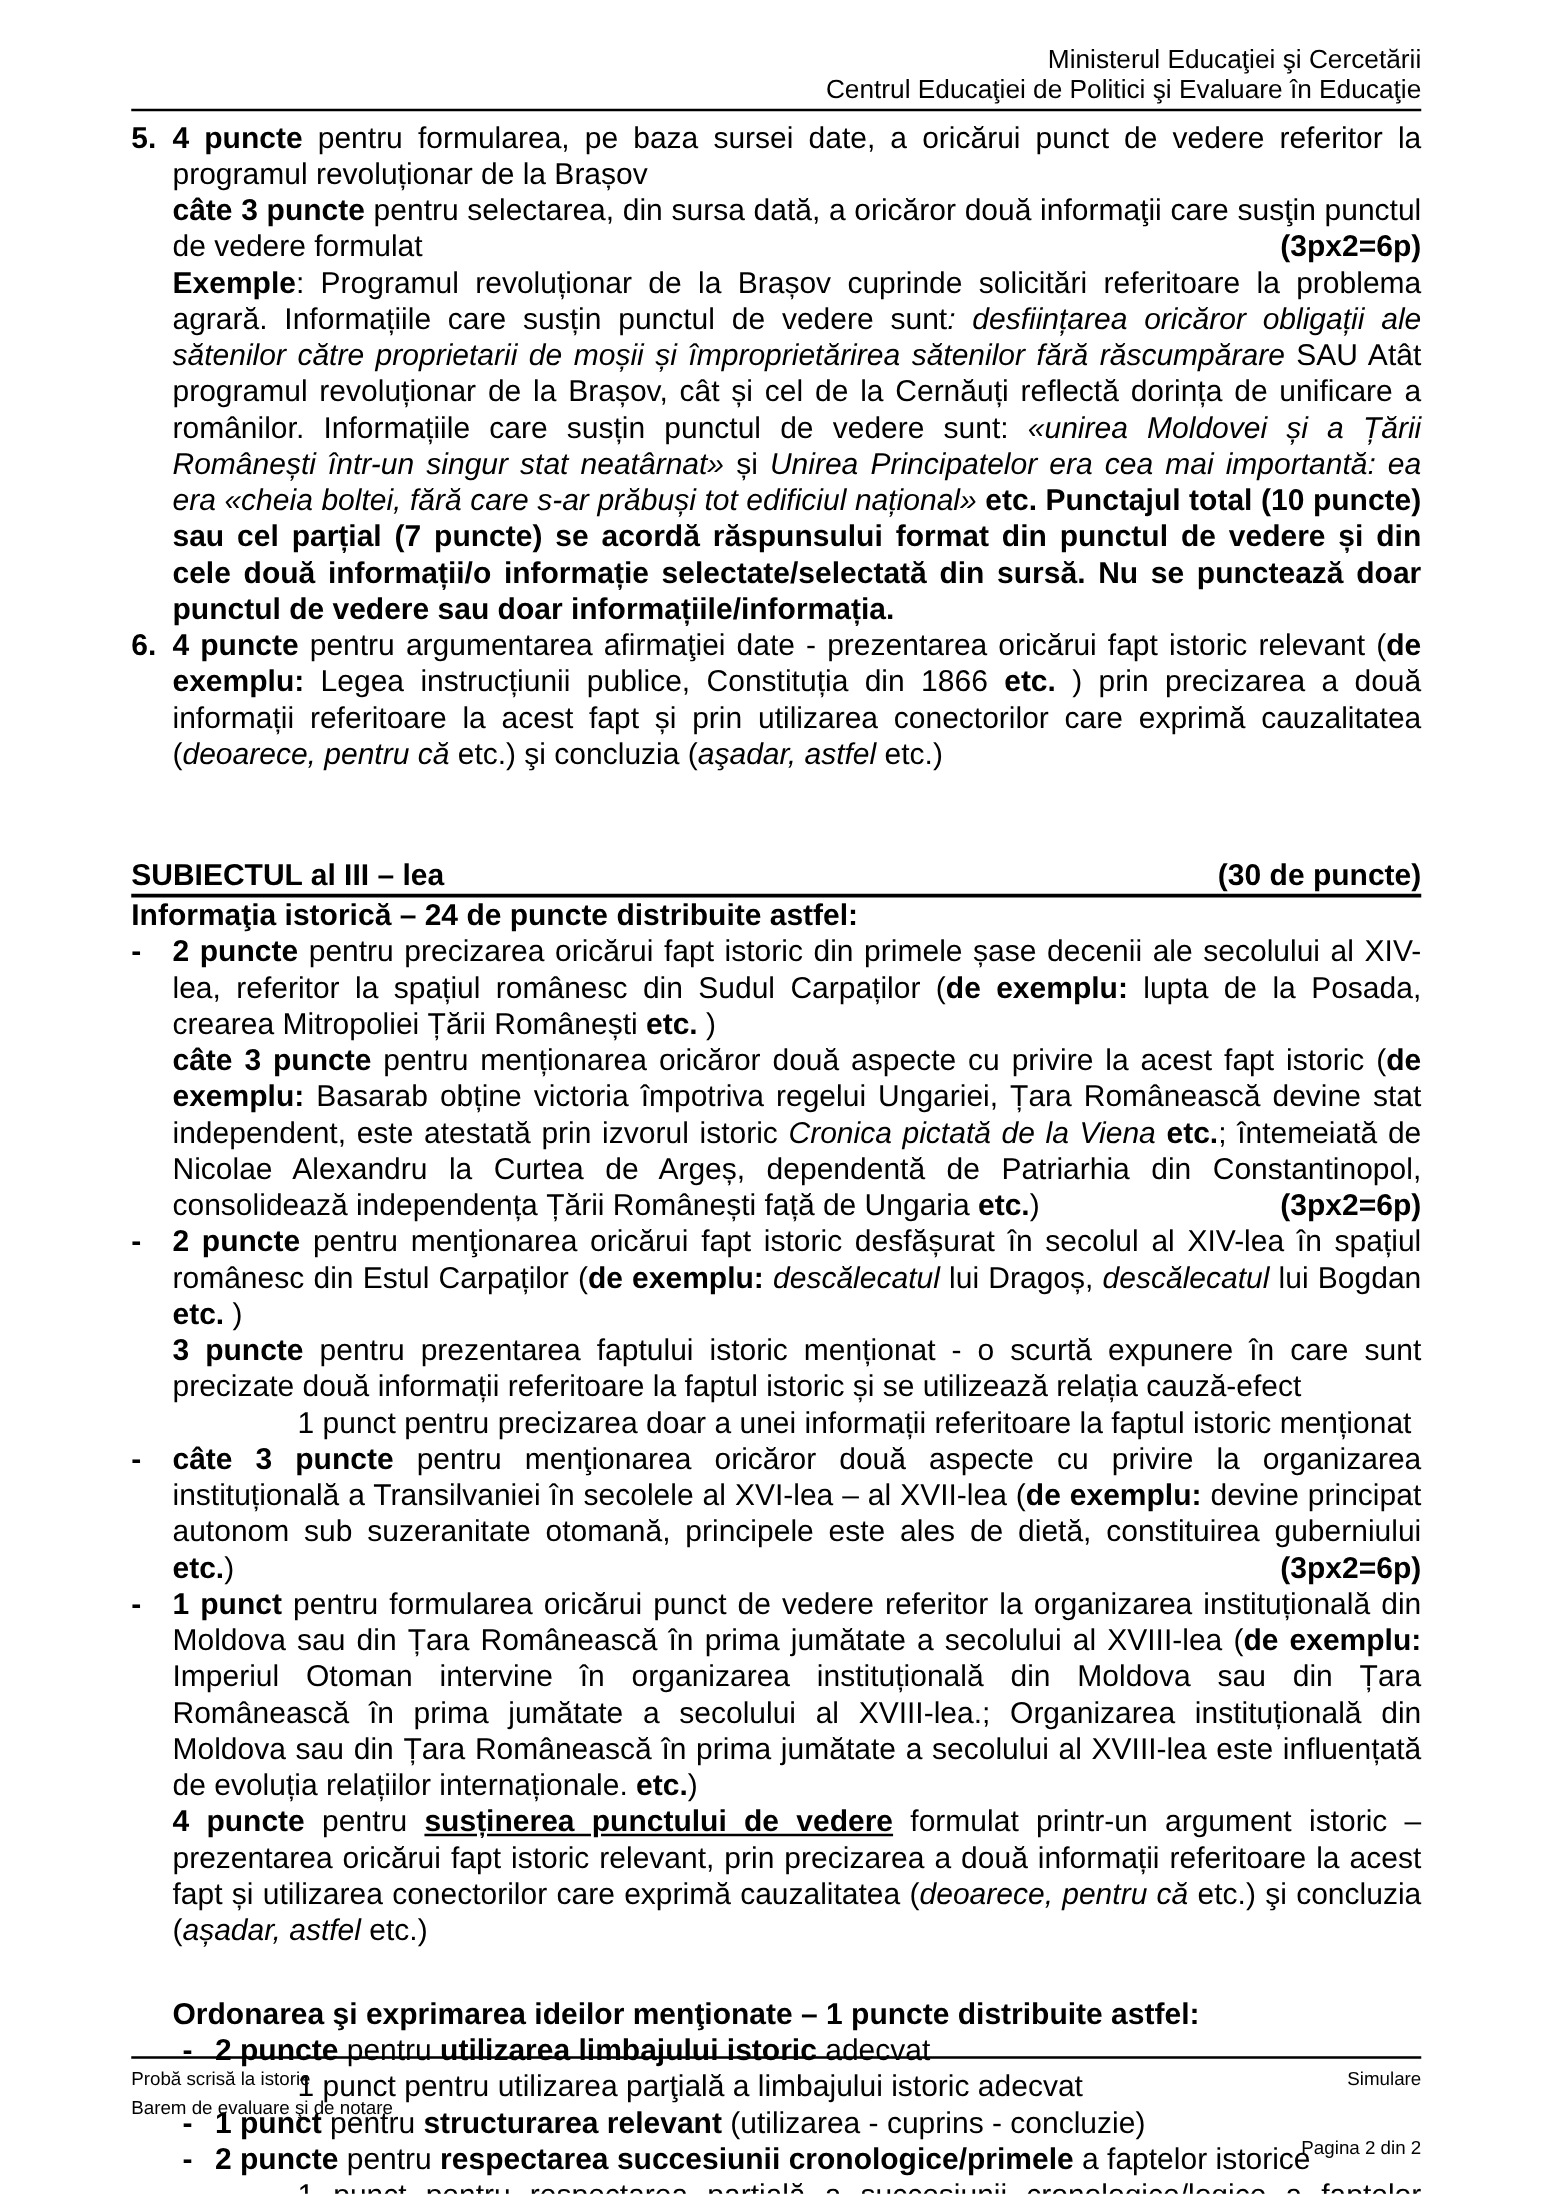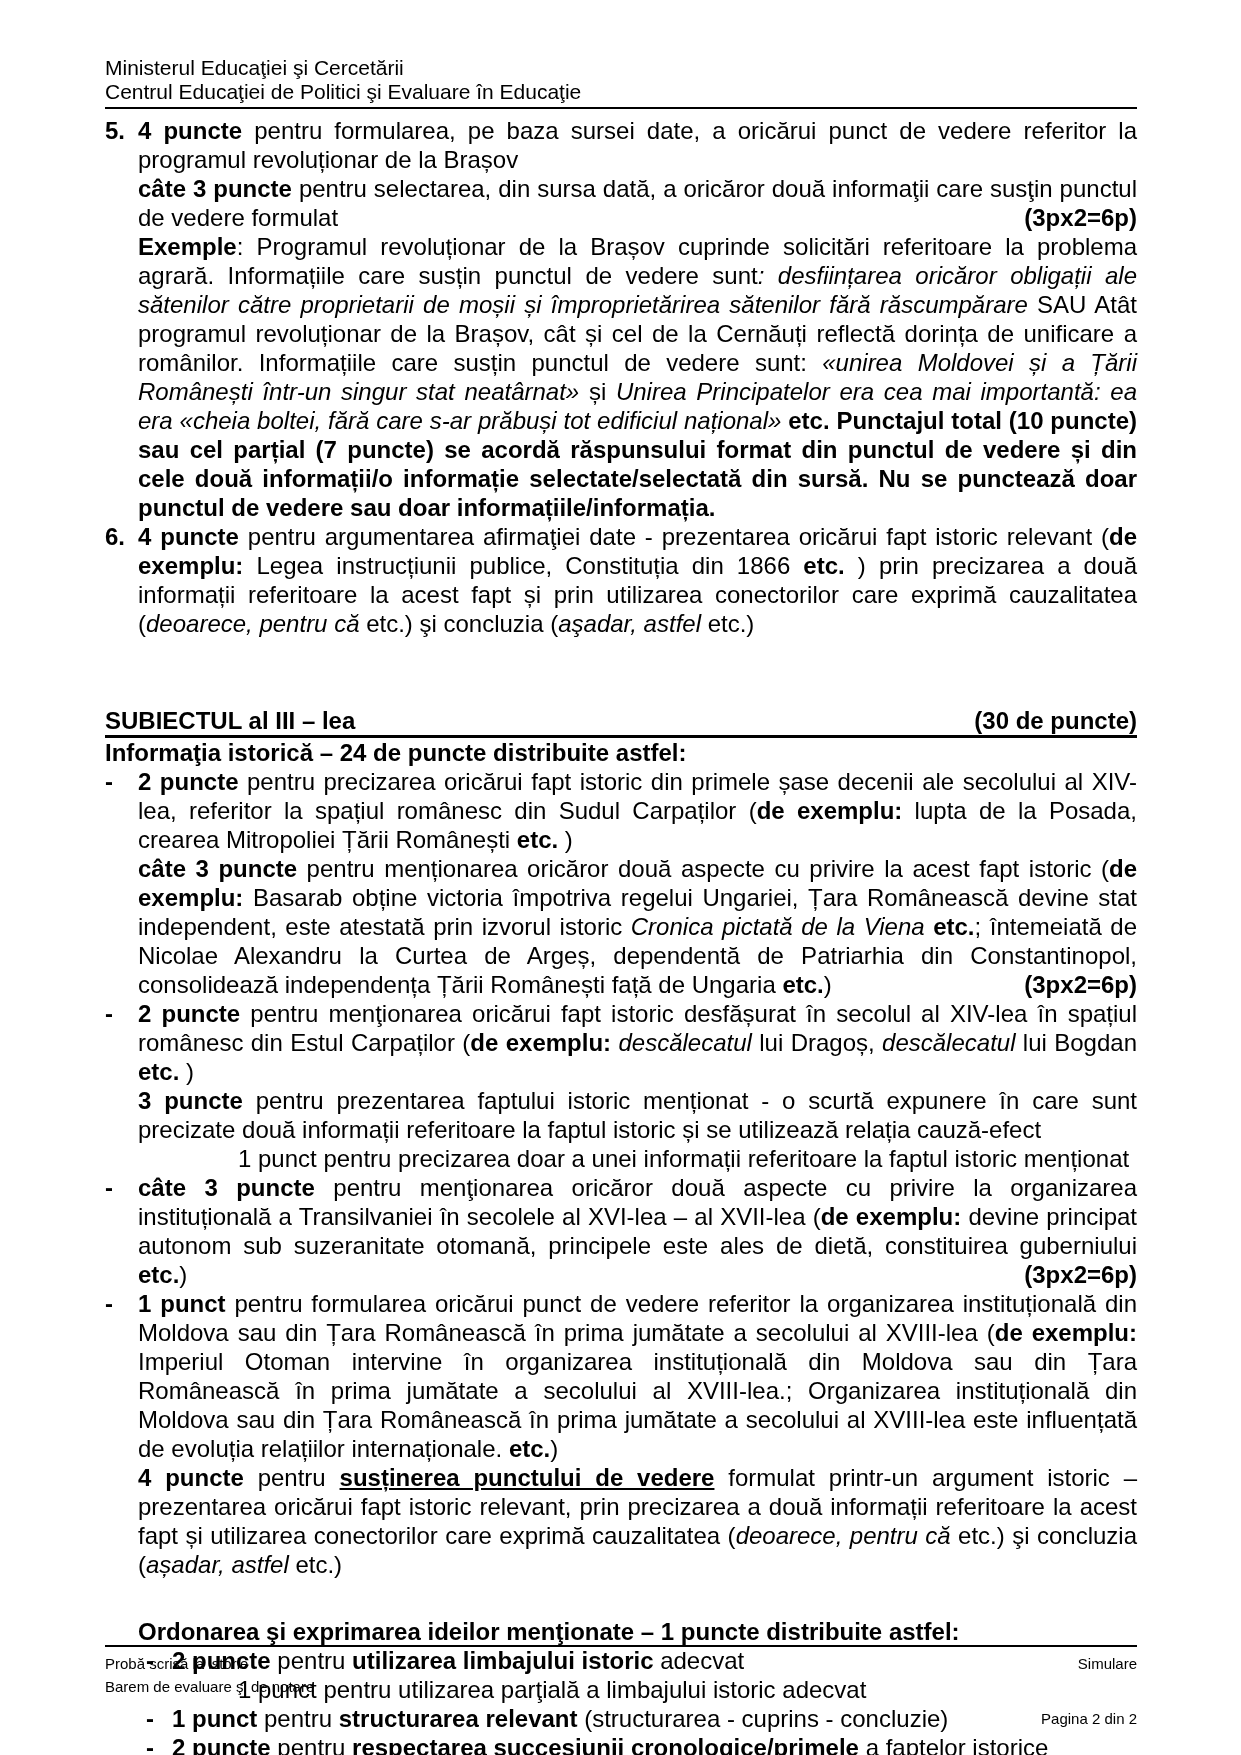--- a/index.html
+++ b/index.html
@@ -3,21 +3,21 @@
 <meta charset="utf-8">
 <style>
   *{margin:0;padding:0;box-sizing:border-box}
   html,body{background:#ffffff}
   body{
     width:1241px;height:1755px;position:relative;overflow:hidden;
     color:#000;font-family:"Liberation Sans","DejaVu Sans",sans-serif;
     font-size:24px;line-height:29px;
   }
   .page{position:absolute;left:105px;top:0;width:1032px}
-  .doc-header{text-align:left;font-size:21px;line-height:24px;padding-top:56px}
+  .doc-header{text-align:right;font-size:21px;line-height:24px;padding-top:36px}
   .header-rule{border-bottom:2px solid #000;margin-top:3px;margin-bottom:7px}
   .b{font-weight:bold}
   .i{font-style:italic}
   .u{text-decoration:underline}
   .li{position:relative;padding-left:33px}
   .li>.marker{position:absolute;left:0;top:0;font-weight:bold}
   .subli{position:relative;padding-left:67px}
   .subli>.marker{position:absolute;left:41px;top:0;font-weight:bold}
   .para{text-align:justify;position:relative}
   .li .indent{text-indent:100px}
@@ -94,21 +94,21 @@
       <div class="subli">
         <span class="marker">-</span>
         <div>
           <p class="para"><span class="b">2 puncte</span><span> pentru </span><span class="b">utilizarea limbajului istoric</span><span> adecvat</span></p>
           <p class="para indent"><span>1 punct pentru utilizarea parţială a limbajului istoric adecvat</span></p>
         </div>
       </div>
       <div class="subli">
         <span class="marker">-</span>
         <div>
-          <p class="para"><span class="b">1 punct</span><span> pentru </span><span class="b">structurarea relevant</span><span> (structurarea - cuprins - concluzie)</span></p>
+          <p class="para"><span class="b">1 punct</span><span> pentru </span><span class="b">structurarea relevant</span><span> (utilizarea - cuprins - concluzie)</span></p>
         </div>
       </div>
       <div class="subli">
         <span class="marker">-</span>
         <div>
           <p class="para"><span class="b">2 puncte</span><span> pentru </span><span class="b">respectarea succesiunii cronologice/primele</span><span> a faptelor istorice</span></p>
           <p class="para indent"><span>1 punct pentru respectarea parţială a succesiunii cronologice/logice a faptelor istorice</span></p>
         </div>
       </div>
     </div>

